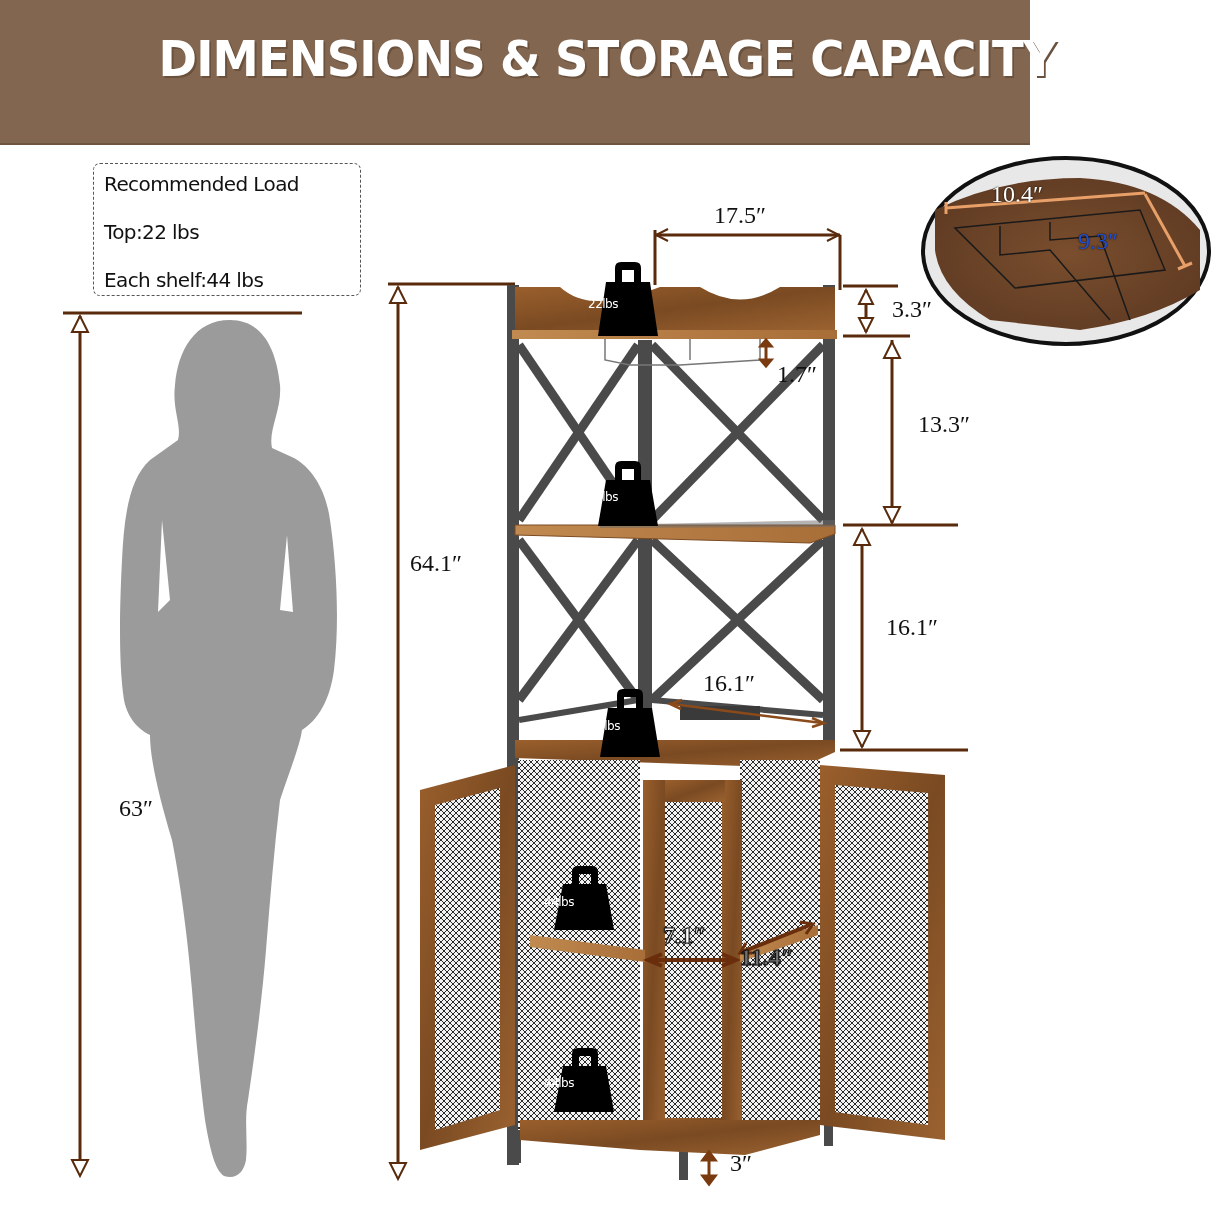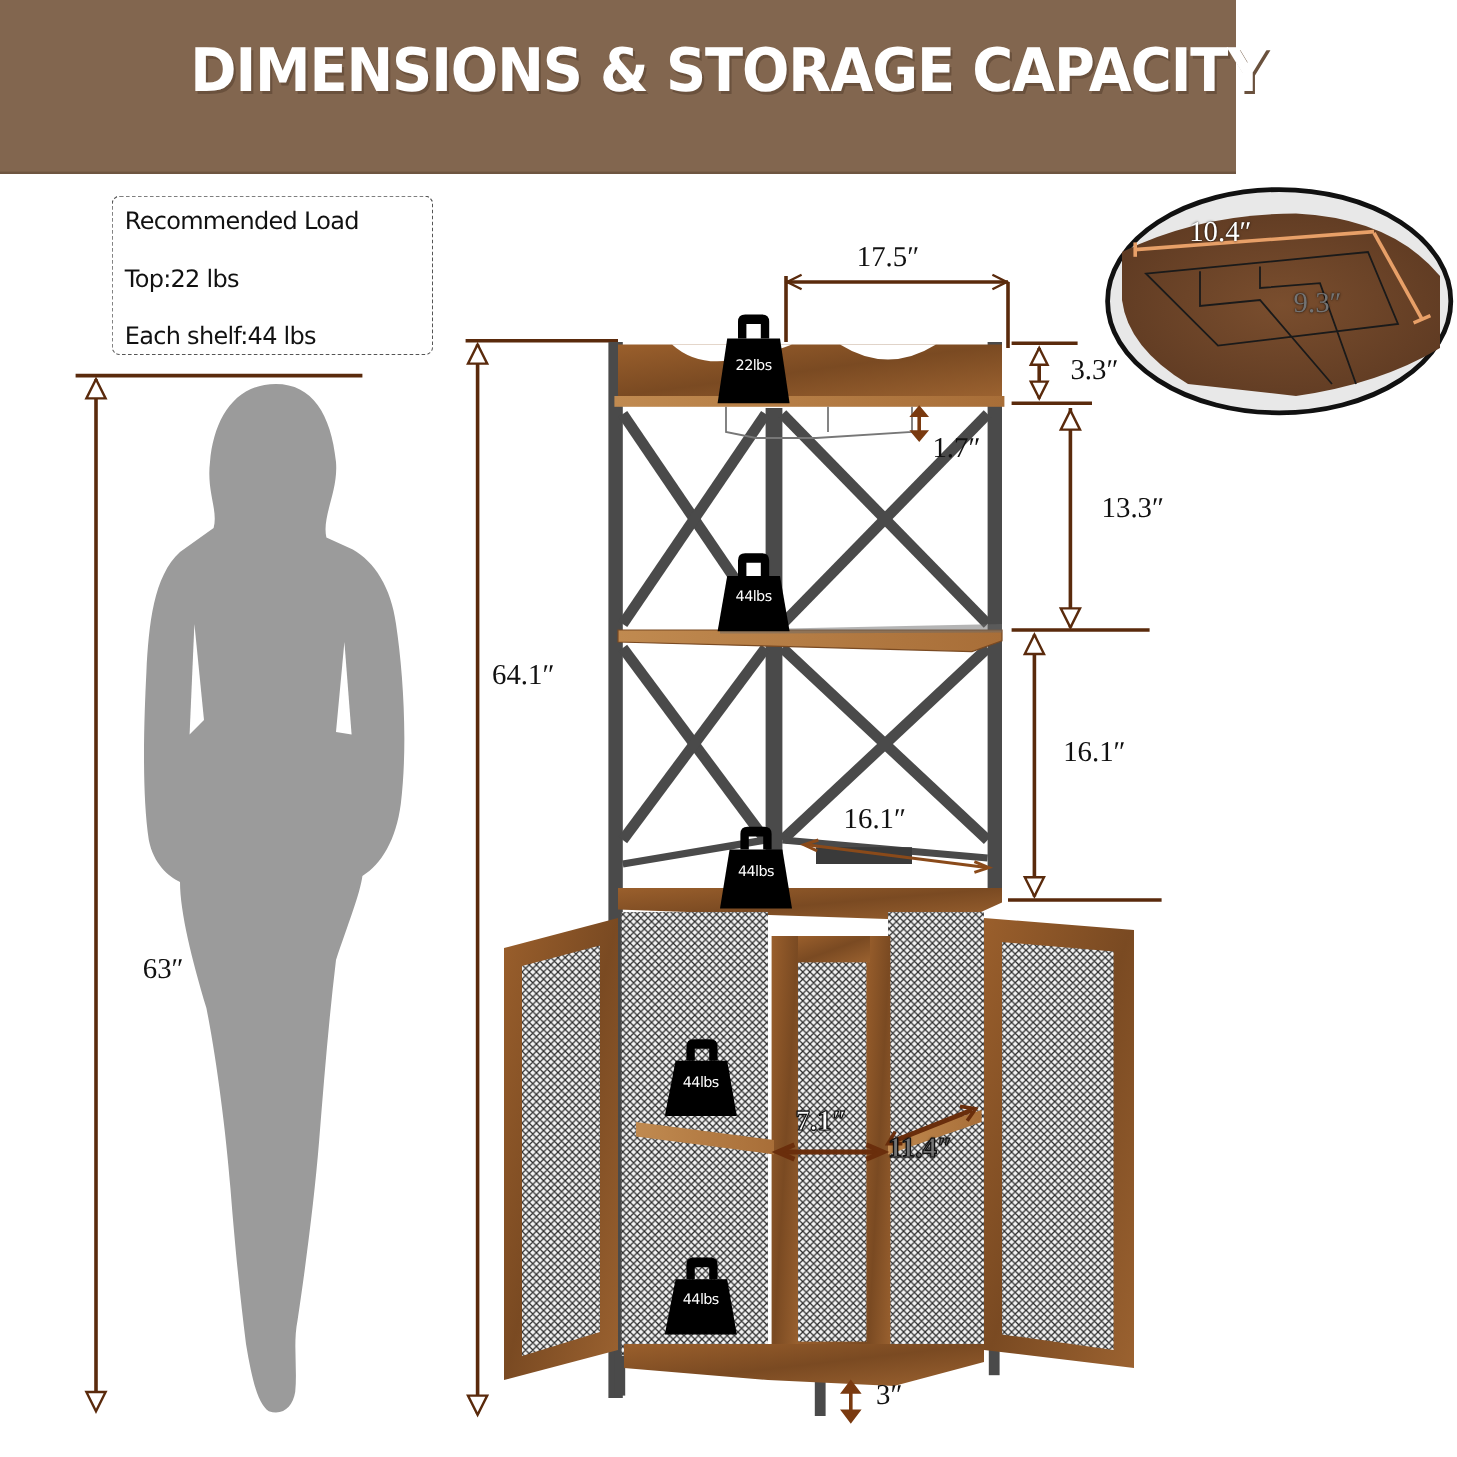--- a/index.html
+++ b/index.html
@@ -4,21 +4,21 @@
 <style>
   html,body{margin:0;padding:0;background:#fff;}
   body{width:1214px;height:1214px;position:relative;overflow:hidden;font-family:"DejaVu Sans",sans-serif;}
   .banner{position:absolute;left:0;top:0;width:1030px;height:143px;background:#82664f;border-bottom:2px solid #6e5540;}
   .banner-title{position:absolute;left:0;top:30px;width:1214px;text-align:center;color:#fff;font-family:"DejaVu Sans",sans-serif;font-weight:bold;font-size:50px;letter-spacing:-1px;transform:scaleX(0.93);text-shadow:2px 2px 0 #6a513d;}
   .load-box{position:absolute;left:93px;top:163px;width:238px;height:131px;border:1.5px dashed #555;border-radius:7px;padding-left:28px;}
   .load-line{position:absolute;left:10px;font-size:20px;color:#111;font-family:"DejaVu Sans",sans-serif;letter-spacing:-0.6px;}
   .dim{position:absolute;font-family:Liberation Serif, serif;font-size:24px;color:#111;white-space:nowrap;}
   .dim.bold{font-weight:bold;}
   svg{position:absolute;left:0;top:0;}
-  .weight-label{position:absolute;color:#fff;font-size:12px;font-family:"DejaVu Sans",sans-serif;text-align:center;width:80px;letter-spacing:-0.5px;}
+  .weight-label{position:absolute;color:#fff;font-size:12px;font-family:"DejaVu Sans",sans-serif;text-align:left;width:80px;letter-spacing:-0.5px;}
 </style>
 </head>
 <body>
 
 <div class="banner">
   <div class="banner-title">DIMENSIONS &amp; STORAGE CAPACITY</div>
 </div>
 
 <div class="load-box">
   <div class="load-line" style="top:8px">Recommended Load</div>
@@ -227,19 +227,19 @@
 <div class="dim" style="left:714px;top:202px;">17.5″</div>
 <div class="dim" style="left:892px;top:296px;">3.3″</div>
 <div class="dim" style="left:777px;top:361px;">1.7″</div>
 <div class="dim" style="left:918px;top:411px;">13.3″</div>
 <div class="dim" style="left:886px;top:614px;">16.1″</div>
 <div class="dim" style="left:703px;top:670px;">16.1″</div>
 <div class="dim bold" style="left:663px;top:922px;color:#fff;-webkit-text-stroke:1px #111;text-shadow:0 0 2px #000;">7.1″</div>
 <div class="dim bold" style="left:740px;top:944px;color:#737373;-webkit-text-stroke:1px #111;text-shadow:0 0 2px #000;">11.4″</div>
 <div class="dim" style="left:730px;top:1150px;">3″</div>
 <div class="dim" style="left:991px;top:181px;color:#fff;text-shadow:0 0 2px #000;">10.4″</div>
-<div class="dim" style="left:1078px;top:240px;color:#737373;text-shadow:0 0 2px #000;">9.3″</div>
+<div class="dim" style="left:1078px;top:228px;color:#1d4ed8;text-shadow:0 0 2px #000;">9.3″</div>
 
 <div class="weight-label" style="left:588px;top:297px;">22lbs</div>
 <div class="weight-label" style="left:588px;top:490px;">44lbs</div>
 <div class="weight-label" style="left:590px;top:719px;">44lbs</div>
 <div class="weight-label" style="left:544px;top:895px;">44lbs</div>
 <div class="weight-label" style="left:544px;top:1076px;">44lbs</div>
 
 </body></html>

